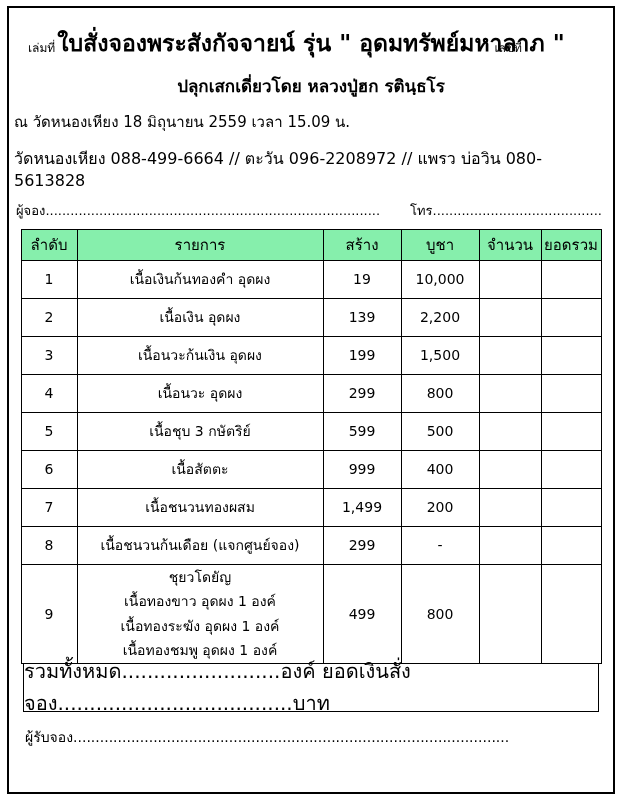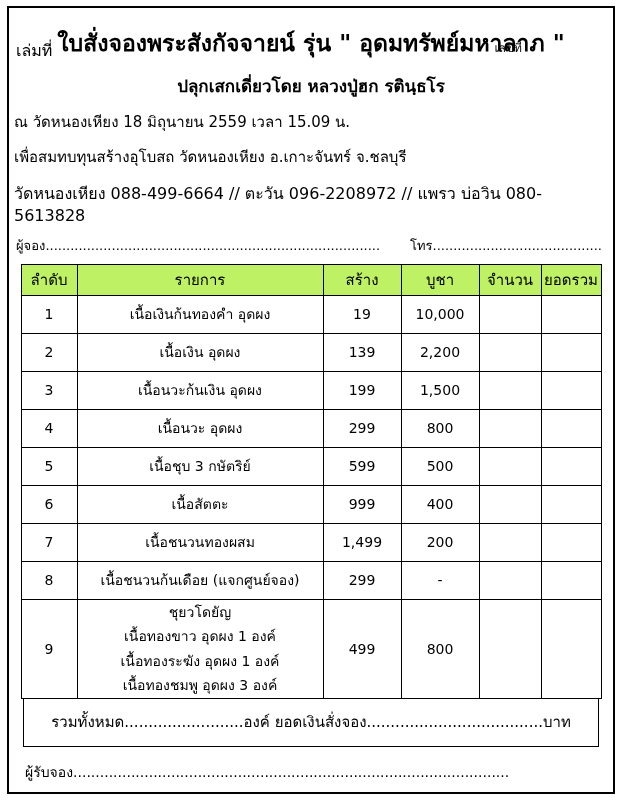--- a/index.html
+++ b/index.html
@@ -48,23 +48,23 @@
     font-size: 17px;
     font-weight: bold;
     margin-top: 14px;
   }
   .side-labels {
     position: relative;
     height: 0;
   }
   .label-left {
     position: absolute;
-    left: 2px;
+    left: 14px;
     top: -20px;
-    font-size: 16px;
+    font-size: 12px;
   }
   .label-right {
     position: absolute;
     right: 86px;
     top: -20px;
     font-size: 12px;
   }
   .line {
     text-align: left;
     font-size: 15px;
@@ -99,21 +99,21 @@
     table-layout: fixed;
   }
   table.order th, table.order td {
     border: 1px solid #000;
     font-size: 14px;
     padding: 0;
     text-align: center;
     vertical-align: middle;
   }
   table.order thead th {
-    background: #bef264;
+    background: #86efac;
     font-weight: normal;
     font-size: 15px;
     height: 30px;
   }
   table.order tbody td {
     height: 37px;
   }
   td.item {
     text-align: left;
     padding-left: 12px;
@@ -134,21 +134,21 @@
   .summary {
     width: 576px;
     margin: 0 auto;
     border: 1px solid #000;
     border-top: none;
     box-sizing: border-box;
     height: 48px;
     display: flex;
     align-items: center;
     justify-content: center;
-    font-size: 15px;
+    font-size: 20px;
   }
   .footer {
     width: 576px;
     margin: 14px auto 0 auto;
     font-size: 14px;
     padding-left: 2px;
     box-sizing: border-box;
   }
 </style>
 </head>
@@ -161,21 +161,20 @@
     <div class="title">ใบสั่งจองพระสังกัจจายน์ รุ่น " อุดมทรัพย์มหาลาภ "</div>
 
     <div class="side-labels">
       <span class="label-left">เล่มที่</span>
       <span class="label-right">เลขที่</span>
     </div>
 
     <div class="subtitle">ปลุกเสกเดี่ยวโดย หลวงปู่ฮก รตินฺธโร</div>
 
     <div class="line">ณ วัดหนองเหียง 18 มิถุนายน 2559 เวลา 15.09 น.</div>
-    <div class="line">เพื่อสมทบทุนสร้างอุโบสถ วัดหนองเหียง อ.เกาะจันทร์ จ.ชลบุรี</div>
     <div class="line contact">วัดหนองเหียง 088-499-6664 // ตะวัน 096-2208972 // แพรว บ่อวิน 080-5613828</div>
 
     <div class="booker-row">
       <span class="booker-name">ผู้จอง.................................................................................</span>
       <span class="booker-tel">โทร.........................................</span>
     </div>
 
     <table class="order">
       <colgroup>
         <col class="col-no">
@@ -259,21 +258,21 @@
           <td>-</td>
           <td></td>
           <td></td>
         </tr>
         <tr>
           <td>9</td>
           <td class="multi">
             <div>ชุยวโดยัญ</div>
             <div>เนื้อทองขาว อุดผง 1 องค์</div>
             <div>เนื้อทองระฆัง อุดผง 1 องค์</div>
-            <div>เนื้อทองชมพู อุดผง 3 องค์</div>
+            <div>เนื้อทองชมพู อุดผง 1 องค์</div>
           </td>
           <td>499</td>
           <td>800</td>
           <td></td>
           <td></td>
         </tr>
       </tbody>
     </table>
 
     <div class="summary">รวมทั้งหมด.........................องค์ ยอดเงินสั่งจอง.....................................บาท</div>

